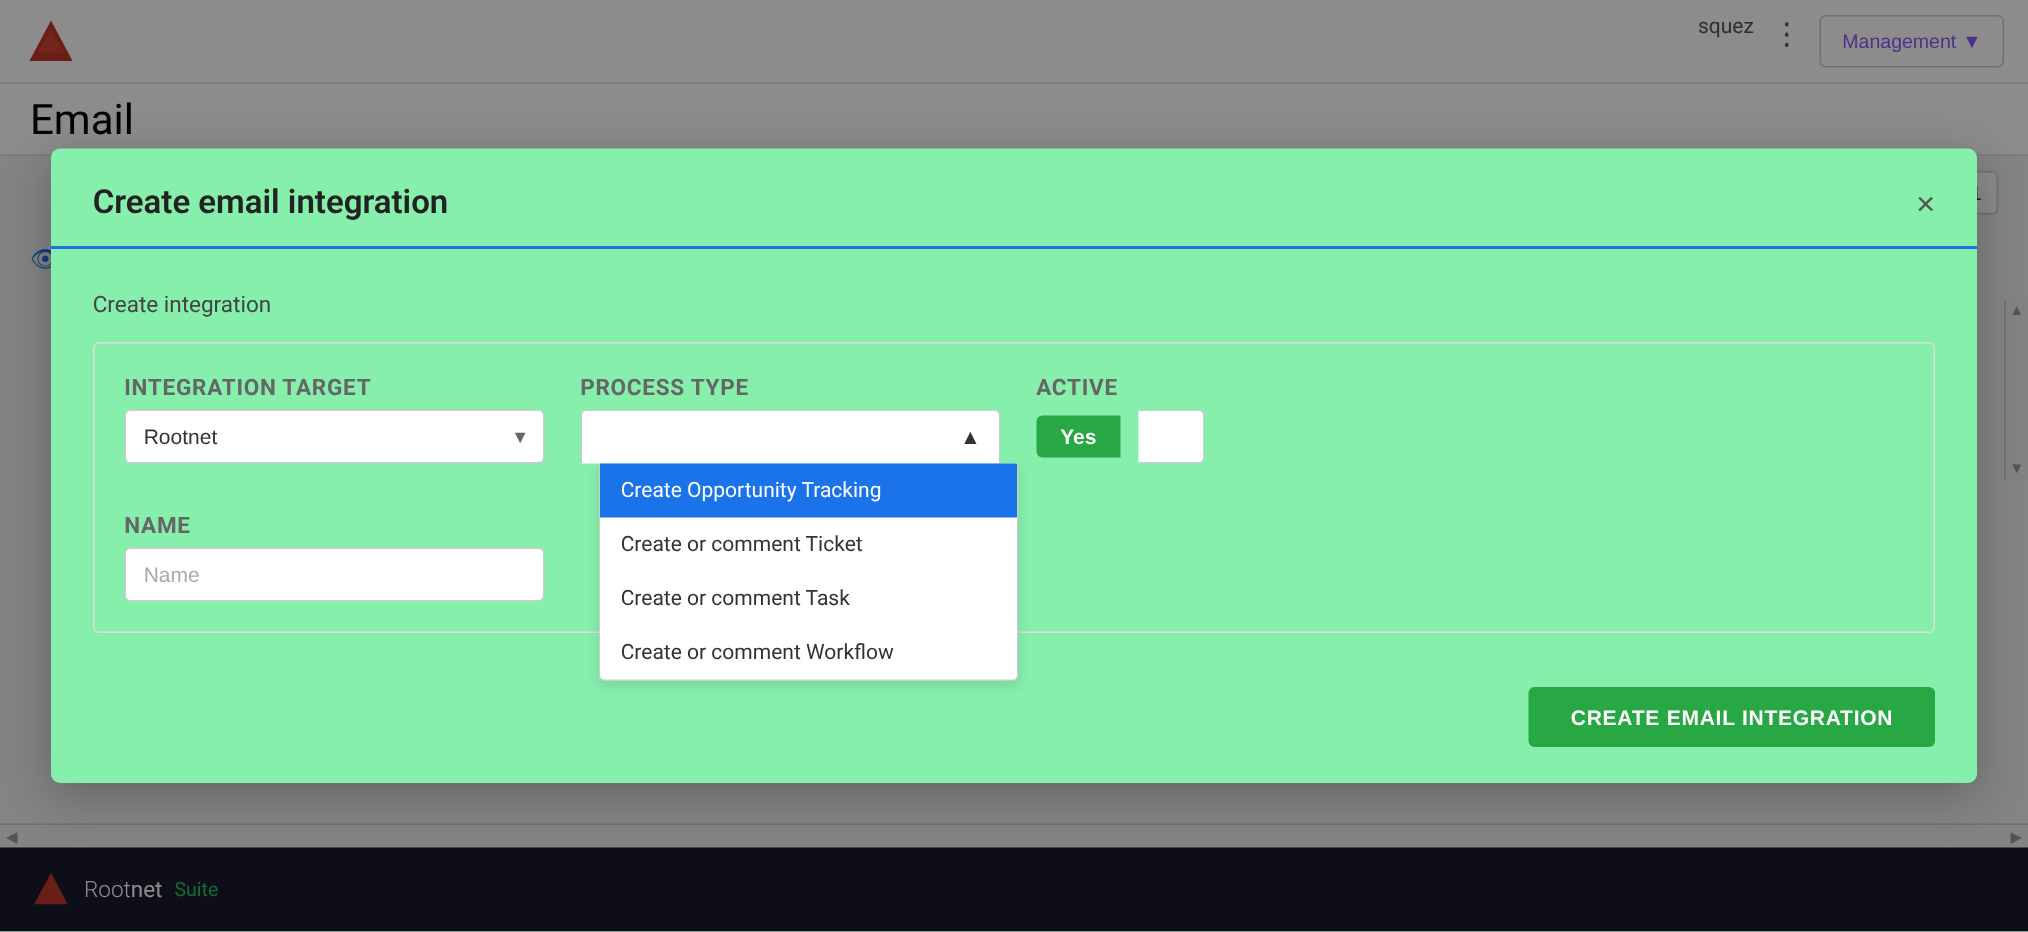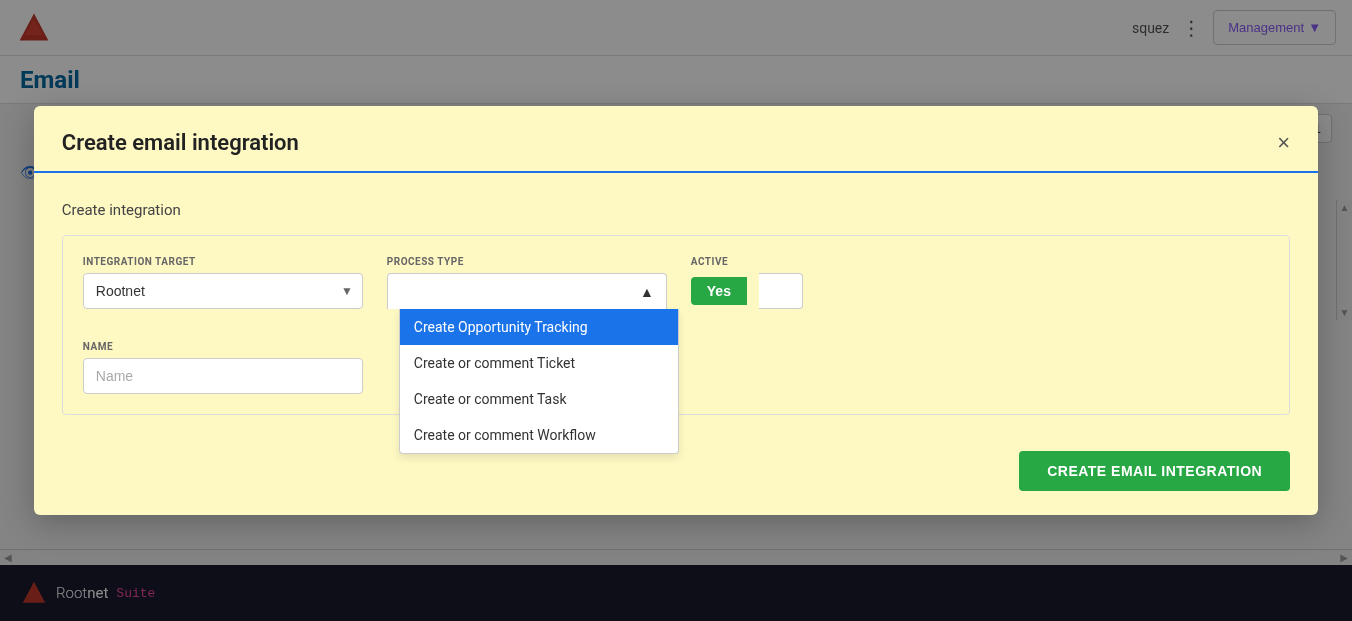--- a/index.html
+++ b/index.html
@@ -36,21 +36,21 @@
       gap: 6px;
     }
 
     .logo-triangle {
       width: 36px;
       height: 36px;
     }
 
     .app-right {
       display: flex;
-      align-items: center;
+      align-items: flex-start;
       gap: 12px;
       color: #555;
       font-size: 14px;
     }
 
     .three-dots {
       font-size: 20px;
       color: #555;
       cursor: pointer;
     }
@@ -71,23 +71,23 @@
     .app-secondary-bar {
       height: 48px;
       background: #fff;
       border-bottom: 1px solid #ddd;
       display: flex;
       align-items: center;
       padding: 0 20px;
     }
 
     .email-title {
-      font-size: 24px;
-      font-weight: 700;
-      color: #0369a1;
+      font-size: 28px;
+      font-weight: 400;
+      color: #000000;
     }
 
     .toolbar-row {
       display: flex;
       align-items: center;
       gap: 8px;
       padding: 10px 20px;
       justify-content: flex-end;
     }
 
@@ -117,21 +117,21 @@
       inset: 0;
       background: rgba(0,0,0,0.45);
       display: flex;
       align-items: center;
       justify-content: center;
       z-index: 10;
     }
 
     
     .modal {
-      background: #fef9c3;
+      background: #86efac;
       border-radius: 6px;
       width: 1316px;
       max-width: 95%;
       padding: 0;
       box-shadow: 0 8px 32px rgba(0,0,0,0.25);
       position: relative;
     }
 
     .modal-header {
       padding: 24px 28px 16px;
@@ -198,21 +198,21 @@
     .form-col-active {
       width: 140px;
     }
 
     .form-col-name {
       width: 280px;
       margin-top: 16px;
     }
 
     .field-label {
-      font-size: 10px;
+      font-size: 15px;
       font-weight: 700;
       color: #666;
       letter-spacing: 0.5px;
       text-transform: uppercase;
     }
 
     .select-wrapper {
       position: relative;
     }
 
@@ -359,23 +359,22 @@
       right: 0;
       height: 56px;
       background: #1a1a2e;
       display: flex;
       align-items: center;
       padding: 0 20px;
       gap: 8px;
     }
 
     .bottom-suite {
-      color: #ec4899;
+      color: #22c55e;
       font-size: 13px;
-      font-family: Liberation Mono, monospace;
     }
 
     
     .row-actions {
       display: flex;
       align-items: center;
       gap: 6px;
       padding: 10px 20px;
     }
 

